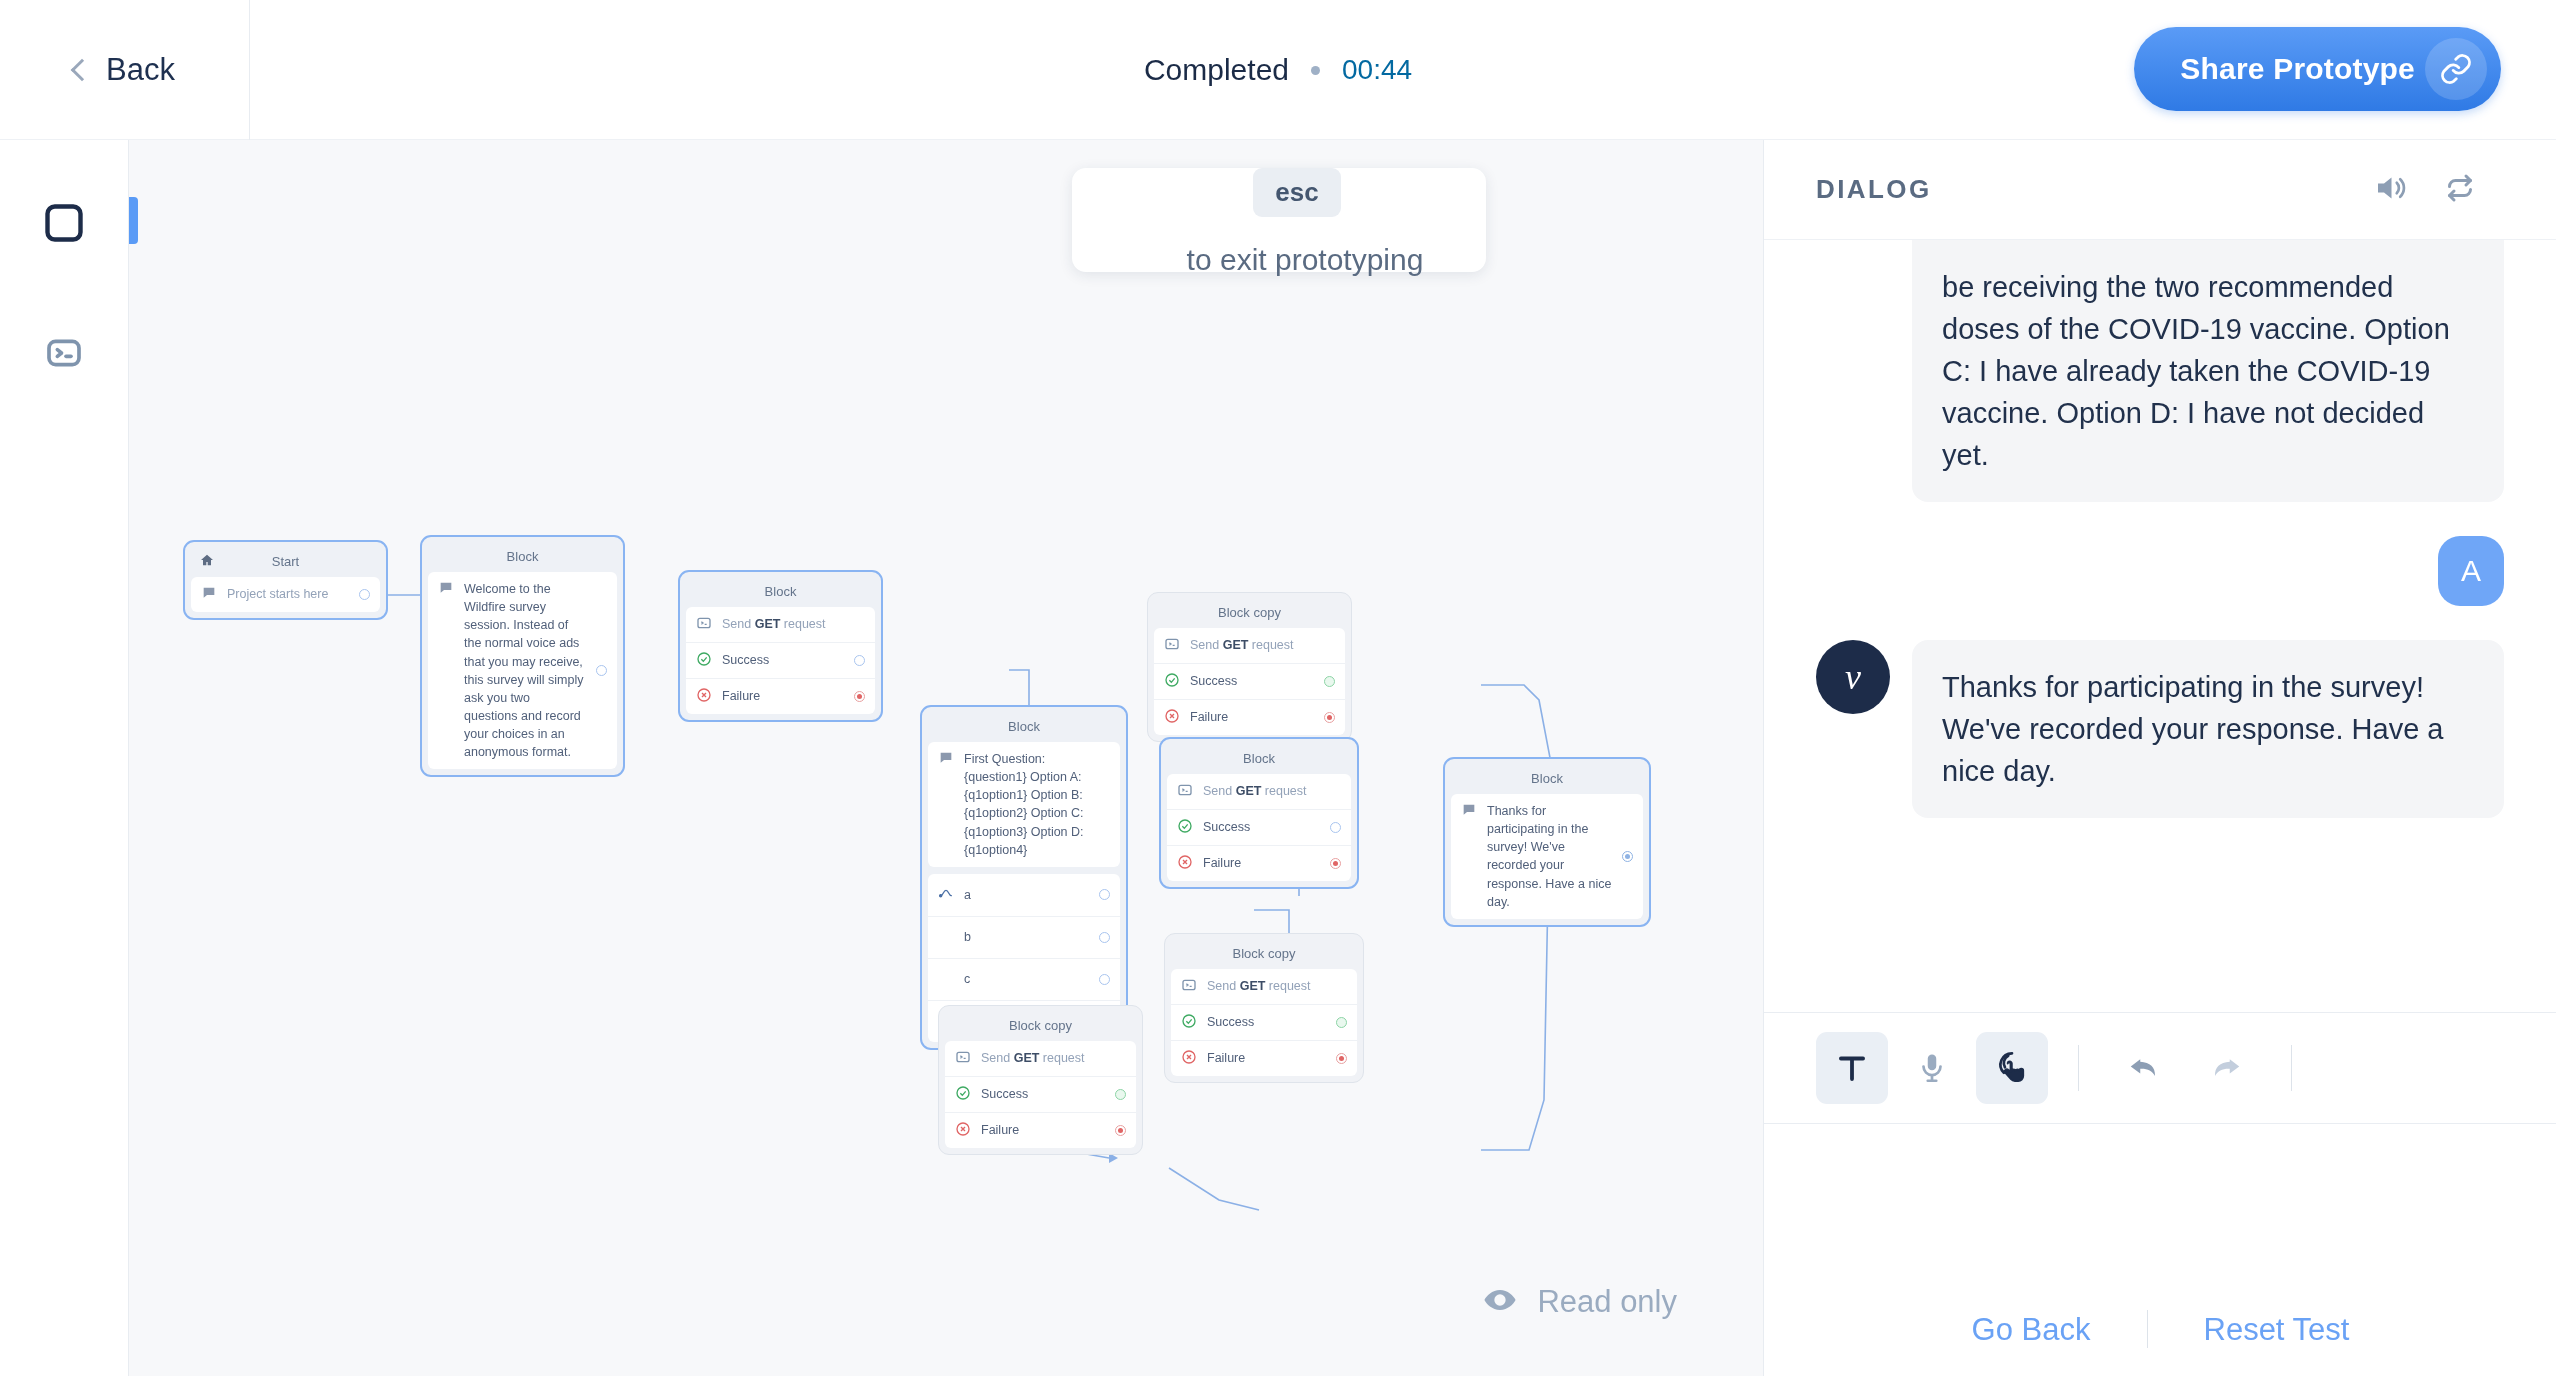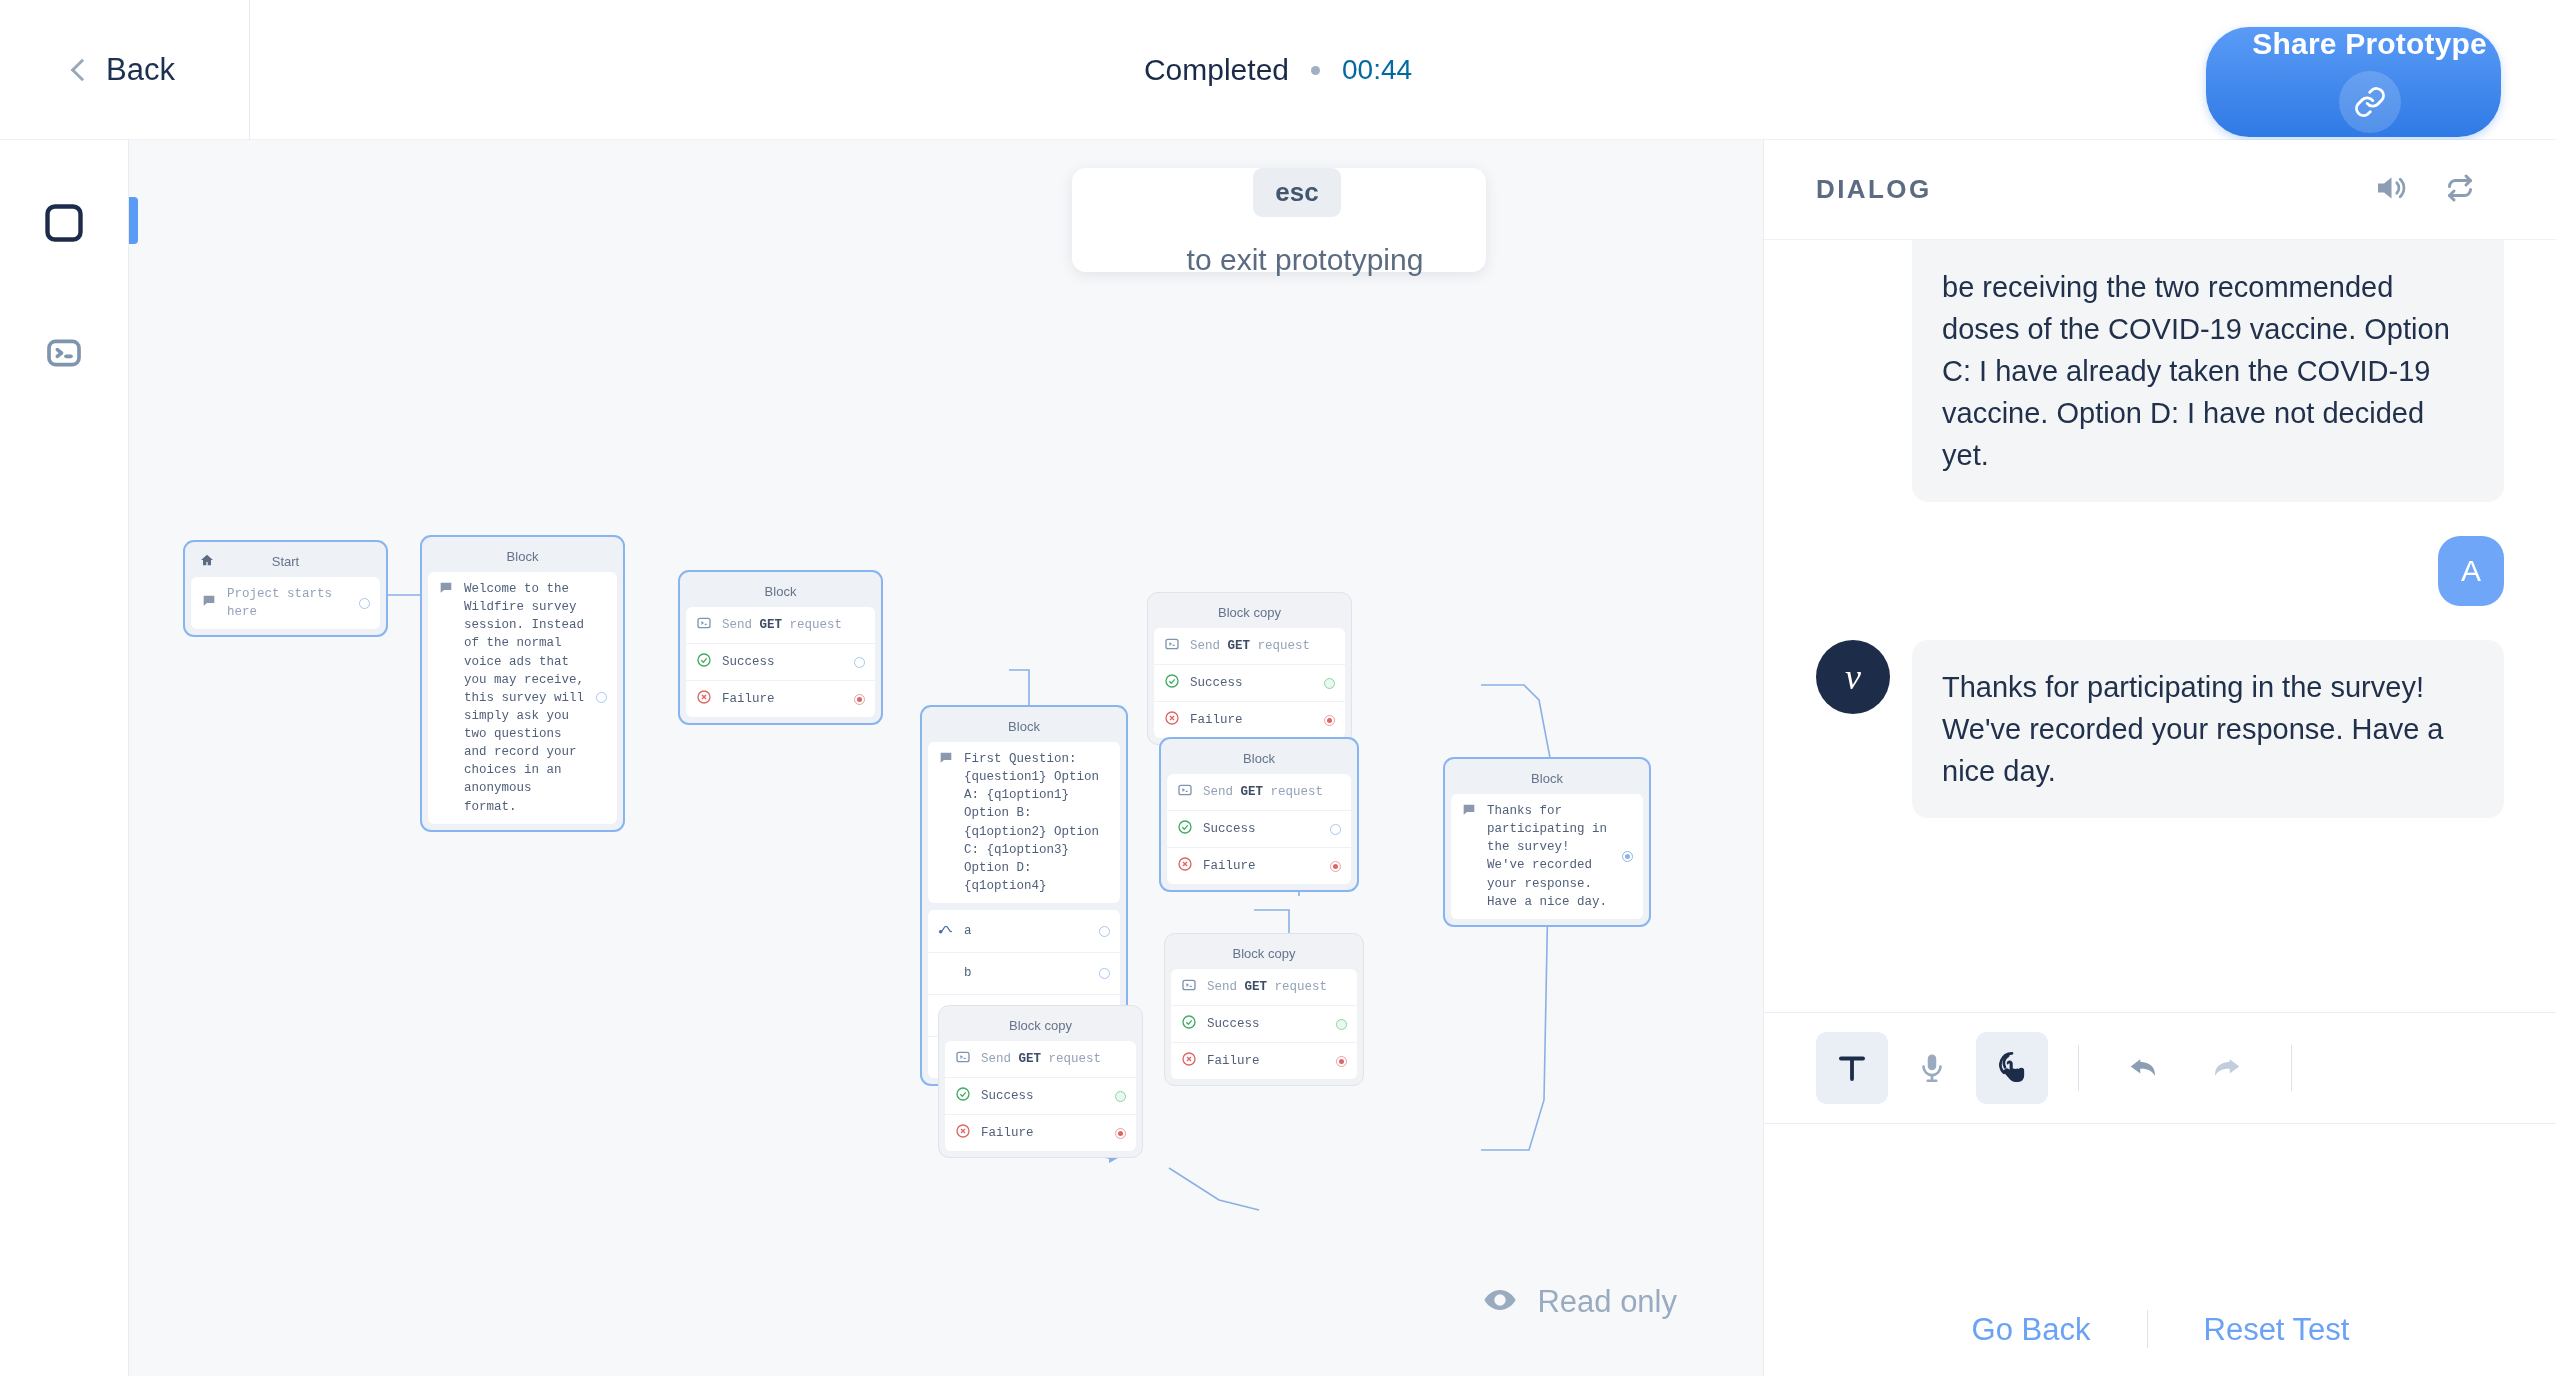--- a/index.html
+++ b/index.html
@@ -32,24 +32,24 @@
     position: absolute; left: 0; right: 0; top: 0; height: 140px;
     display: flex; align-items: center; justify-content: center; gap: 22px;
     pointer-events: none;
   }
   .status-text { font-size: 30px; color: #1b2b47; }
   .status-dot { width: 9px; height: 9px; border-radius: 50%; background: #9fb0c6; }
   .status-timer { font-size: 28px; color: #0369a1; }
 
   .share-btn {
     position: absolute; right: 55px; top: 27px;
-    height: 110px; padding: 0 14px 0 46px;
+    height: 84px; padding: 0 14px 0 46px;
     background: linear-gradient(180deg,#5a9bf6 0%,#2f7ae5 100%);
     border-radius: 43px; display: flex; align-items: center; gap: 10px;
-    cursor: pointer; box-shadow: 0 3px 10px rgba(47,122,229,.28); flex-direction: column;
+    cursor: pointer; box-shadow: 0 3px 10px rgba(47,122,229,.28);
   }
   .share-btn-label { color: #fff; font-size: 30px; font-weight: 700; letter-spacing: .2px; }
   .share-icon-circle {
     width: 62px; height: 62px; border-radius: 50%;
     background: rgba(255,255,255,.17);
     display: flex; align-items: center; justify-content: center;
   }
 
   
   .rail {
@@ -99,21 +99,21 @@
     padding: 6px 0 8px; font-weight: 400; position: relative;
   }
   .node-home-icon { position: absolute; left: 8px; top: 4px; }
   .node-card {
     background: #fff; border-radius: 6px; overflow: hidden;
   }
   .node-card + .node-card { margin-top: 7px; }
   .row {
     display: flex; align-items: center; gap: 10px;
     padding: 8px 10px; font-size: 12.5px; color: #51607a;
-    position: relative; min-height: 30px; font-family: Liberation Mono, monospace;
+    position: relative; min-height: 30px;
   }
   .row + .row { border-top: 1px solid #eef1f5; }
   .row-text { flex: 1; line-height: 1.45; }
   .row-text b { font-weight: 700; color: #3d4d66; }
   .port {
     width: 11px; height: 11px; border-radius: 50%;
     border: 1.5px solid #a9c5ef; background: #fff; flex: none;
   }
   .port.green { border-color: #8dd4a6; background: #e9f8ee; }
   .port.red { border-color: #e8a0a0; background: #fff; position: relative; }

